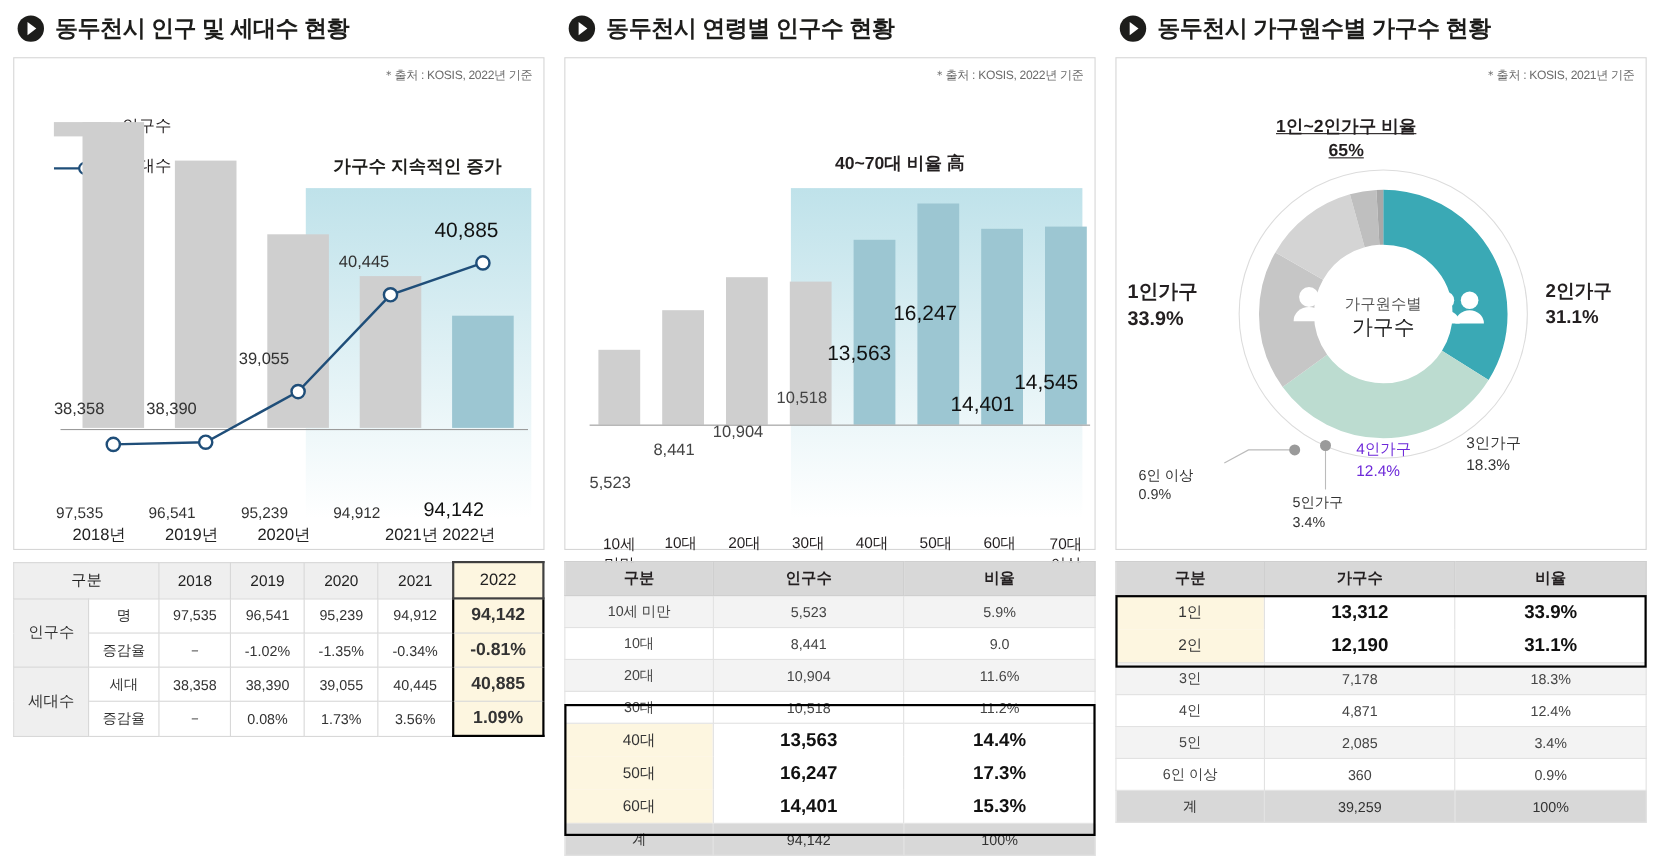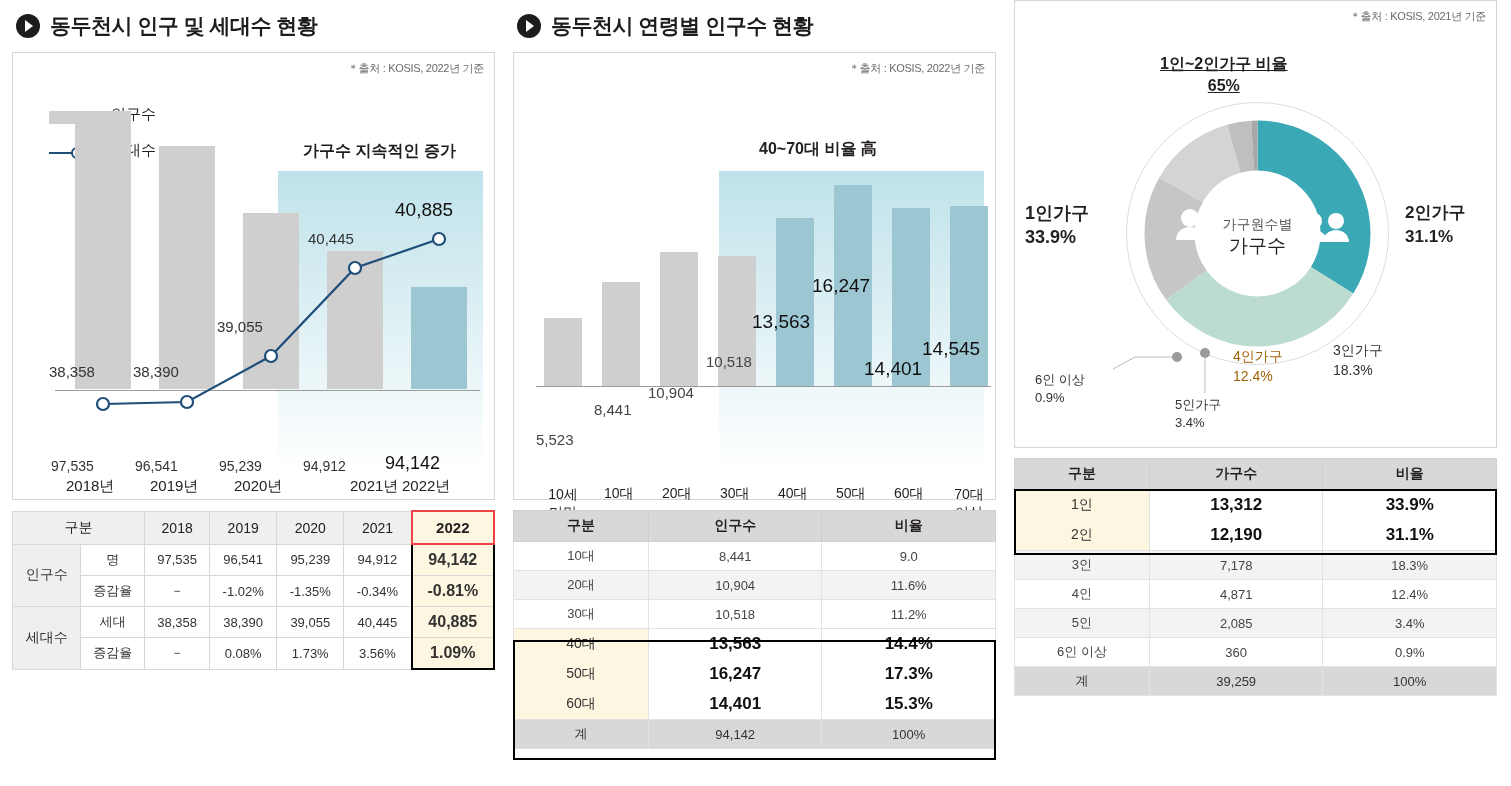--- a/index.html
+++ b/index.html
@@ -30,21 +30,21 @@
   table{border-collapse:collapse;width:100%;font-size:13px;}
   .tbl-wrap{margin-top:10px;}
   td,th{text-align:center;}
 
   
   .t1{border:1px solid #c9c9c9;background:#fff;}
   .t1 th,.t1 td{border:1px solid #d8d8d8;padding:6px 2px;font-weight:normal;font-size:13px;color:#333;}
   .t1 thead th{background:#efefef;font-size:14px;color:#222;padding:7px 2px;}
   .t1 .rowhead{background:#efefef;font-size:14px;}
   .t1 .hl{background:#fdf6e0;font-weight:bold;font-size:16px;border-left:2px solid #000;border-right:2px solid #000;}
-  .t1 .hlhead{background:#fdf6e0;font-weight:bold;font-size:15px;border:2px solid #ef4444;}
+  .t1 .hlhead{background:#fdf6e0;font-weight:normal;font-size:15px;border:2px solid #404040;}
   .t1 .hl-bottom{border-bottom:2px solid #000;}
 
   
   .t2{border-top:1px solid #bdbdbd;}
   .t2 th{background:#d8d8d8;font-size:14px;font-weight:bold;padding:6px 0;border:1px solid #cfcfcf;}
   .t2 td{padding:5px 0;border:1px solid #e2e2e2;font-size:13px;color:#444;}
   .t2 tr.alt td{background:#f3f3f3;}
   .t2 tr.plain td{background:#ffffff;}
   .t2 td.label{background:#ececec;}
   .t2 tr.emph td{background:#ffffff;font-size:17px;color:#111;font-weight:bold;border-top:none;border-bottom:none;}
@@ -221,20 +221,25 @@
     <div class="tbl-wrap emphblock">
       <table class="t2">
         <thead>
           <tr>
             <th style="width:28%">구분</th>
             <th style="width:36%">인구수</th>
             <th style="width:36%">비율</th>
           </tr>
         </thead>
         <tbody>
+          <tr class="alt">
+            <td class="label">10세 미만</td>
+            <td>5,523</td>
+            <td>5.9%</td>
+          </tr>
           <tr class="plain">
             <td class="label">10대</td>
             <td>8,441</td>
             <td>9.0</td>
           </tr>
           <tr class="alt">
             <td class="label">20대</td>
             <td>10,904</td>
             <td>11.6%</td>
           </tr>
@@ -263,20 +268,24 @@
             <td>94,142</td>
             <td>100%</td>
           </tr>
         </tbody>
       </table>
       <div class="box-outline" style="left:0;top:130px;right:0;height:116px;"></div>
     </div>
   </section>
 
   <section class="panel">
+    <div class="phead">
+      <span class="play"></span>
+      <span class="ptitle">동두천시 가구원수별 가구수 현황</span>
+    </div>
 
     <div class="card" style="height:448px;">
       <div class="src">＊출처 : KOSIS, 2021년 기준</div>
 
       <div class="abs" style="left:145px;top:52px;text-align:center;font-size:16px;font-weight:bold;line-height:22px;text-decoration:underline;">
         <span>1인~2인가구 비율</span><br>
         <span>65%</span>
       </div>
 
       <svg class="abs" style="left:105px;top:95px;" width="275" height="275" viewBox="0 0 275 275">
@@ -322,21 +331,21 @@
         <span>33.9%</span>
       </div>
       <div class="abs" style="left:390px;top:200px;font-size:17px;font-weight:bold;line-height:24px;">
         <span>2인가구</span><br>
         <span>31.1%</span>
       </div>
       <div class="abs" style="left:318px;top:315px;font-size:14px;line-height:20px;color:#333;margin-top:24px;">
         <span>3인가구</span><br>
         <span>18.3%</span>
       </div>
-      <div class="abs" style="left:218px;top:345px;font-size:14px;line-height:20px;color:#a16207;">
+      <div class="abs" style="left:218px;top:345px;font-size:14px;line-height:20px;color:#6d28d9;">
         <span>4인가구</span><br>
         <span>12.4%</span>
       </div>
       <div class="abs" style="left:160px;top:395px;font-size:13px;line-height:18px;color:#333;">
         <span>5인가구</span><br>
         <span>3.4%</span>
       </div>
       <div class="abs" style="left:20px;top:370px;font-size:13px;line-height:18px;color:#333;">
         <span>6인 이상</span><br>
         <span>0.9%</span>

